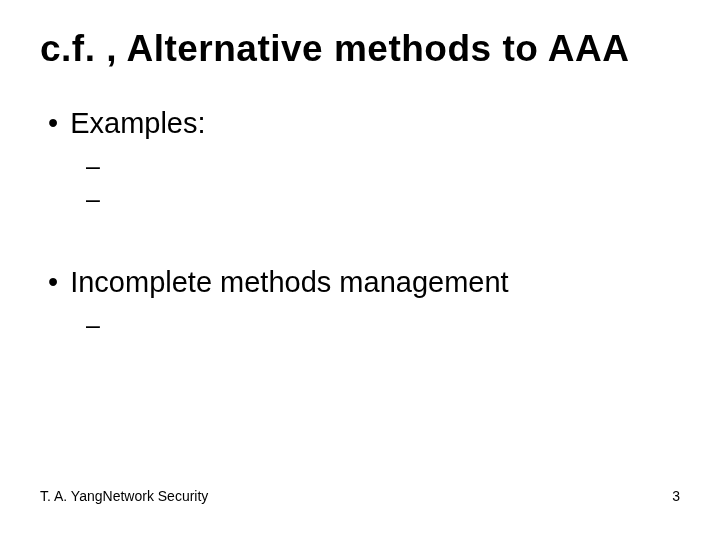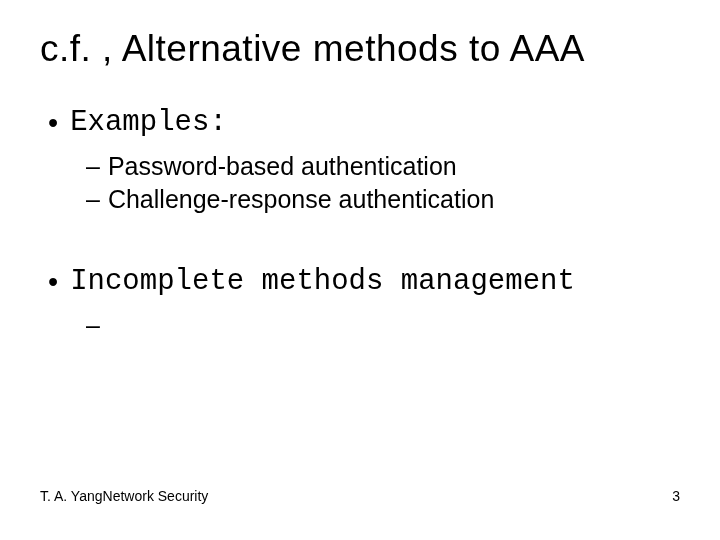--- a/index.html
+++ b/index.html
@@ -17,40 +17,39 @@
       overflow: hidden;
     }
     .slide {
       width: 100%;
       height: 100%;
       padding: 28px 40px 0 40px;
       position: relative;
     }
     .title {
       font-size: 37px;
-      font-weight: normal;
+      font-weight: bold;
       margin-bottom: 36px;
       letter-spacing: 0.5px;
     }
     .content {
       padding-left: 8px;
     }
     .bullet-1 {
       font-size: 29px;
       margin-bottom: 10px;
       display: flex;
       align-items: flex-start;
     }
     .bullet-1 .marker {
       margin-right: 12px;
       line-height: 1.2;
     }
     .bullet-1 .text {
       line-height: 1.2;
-      font-family: Liberation Mono, monospace;
     }
     .bullet-2 {
       font-size: 25px;
       margin-left: 38px;
       margin-bottom: 2px;
       display: flex;
       align-items: flex-start;
       line-height: 1.25;
     }
     .bullet-2 .marker {
@@ -86,25 +85,23 @@
   <h1 class="title">c.f. , Alternative methods to AAA</h1>
 
   <div class="content">
 
     <div class="bullet-1">
       <span class="marker">•</span>
       <span class="text">Examples:</span>
     </div>
     <div class="bullet-2">
       <span class="marker">–</span>
-      <span>Password-based authentication</span>
     </div>
     <div class="bullet-2">
       <span class="marker">–</span>
-      <span>Challenge-response authentication</span>
     </div>
 
     <div class="section-gap"></div>
 
     <div class="bullet-1">
       <span class="marker">•</span>
       <span class="text">Incomplete methods management</span>
     </div>
     <div class="bullet-2">
       <span class="marker">–</span>

